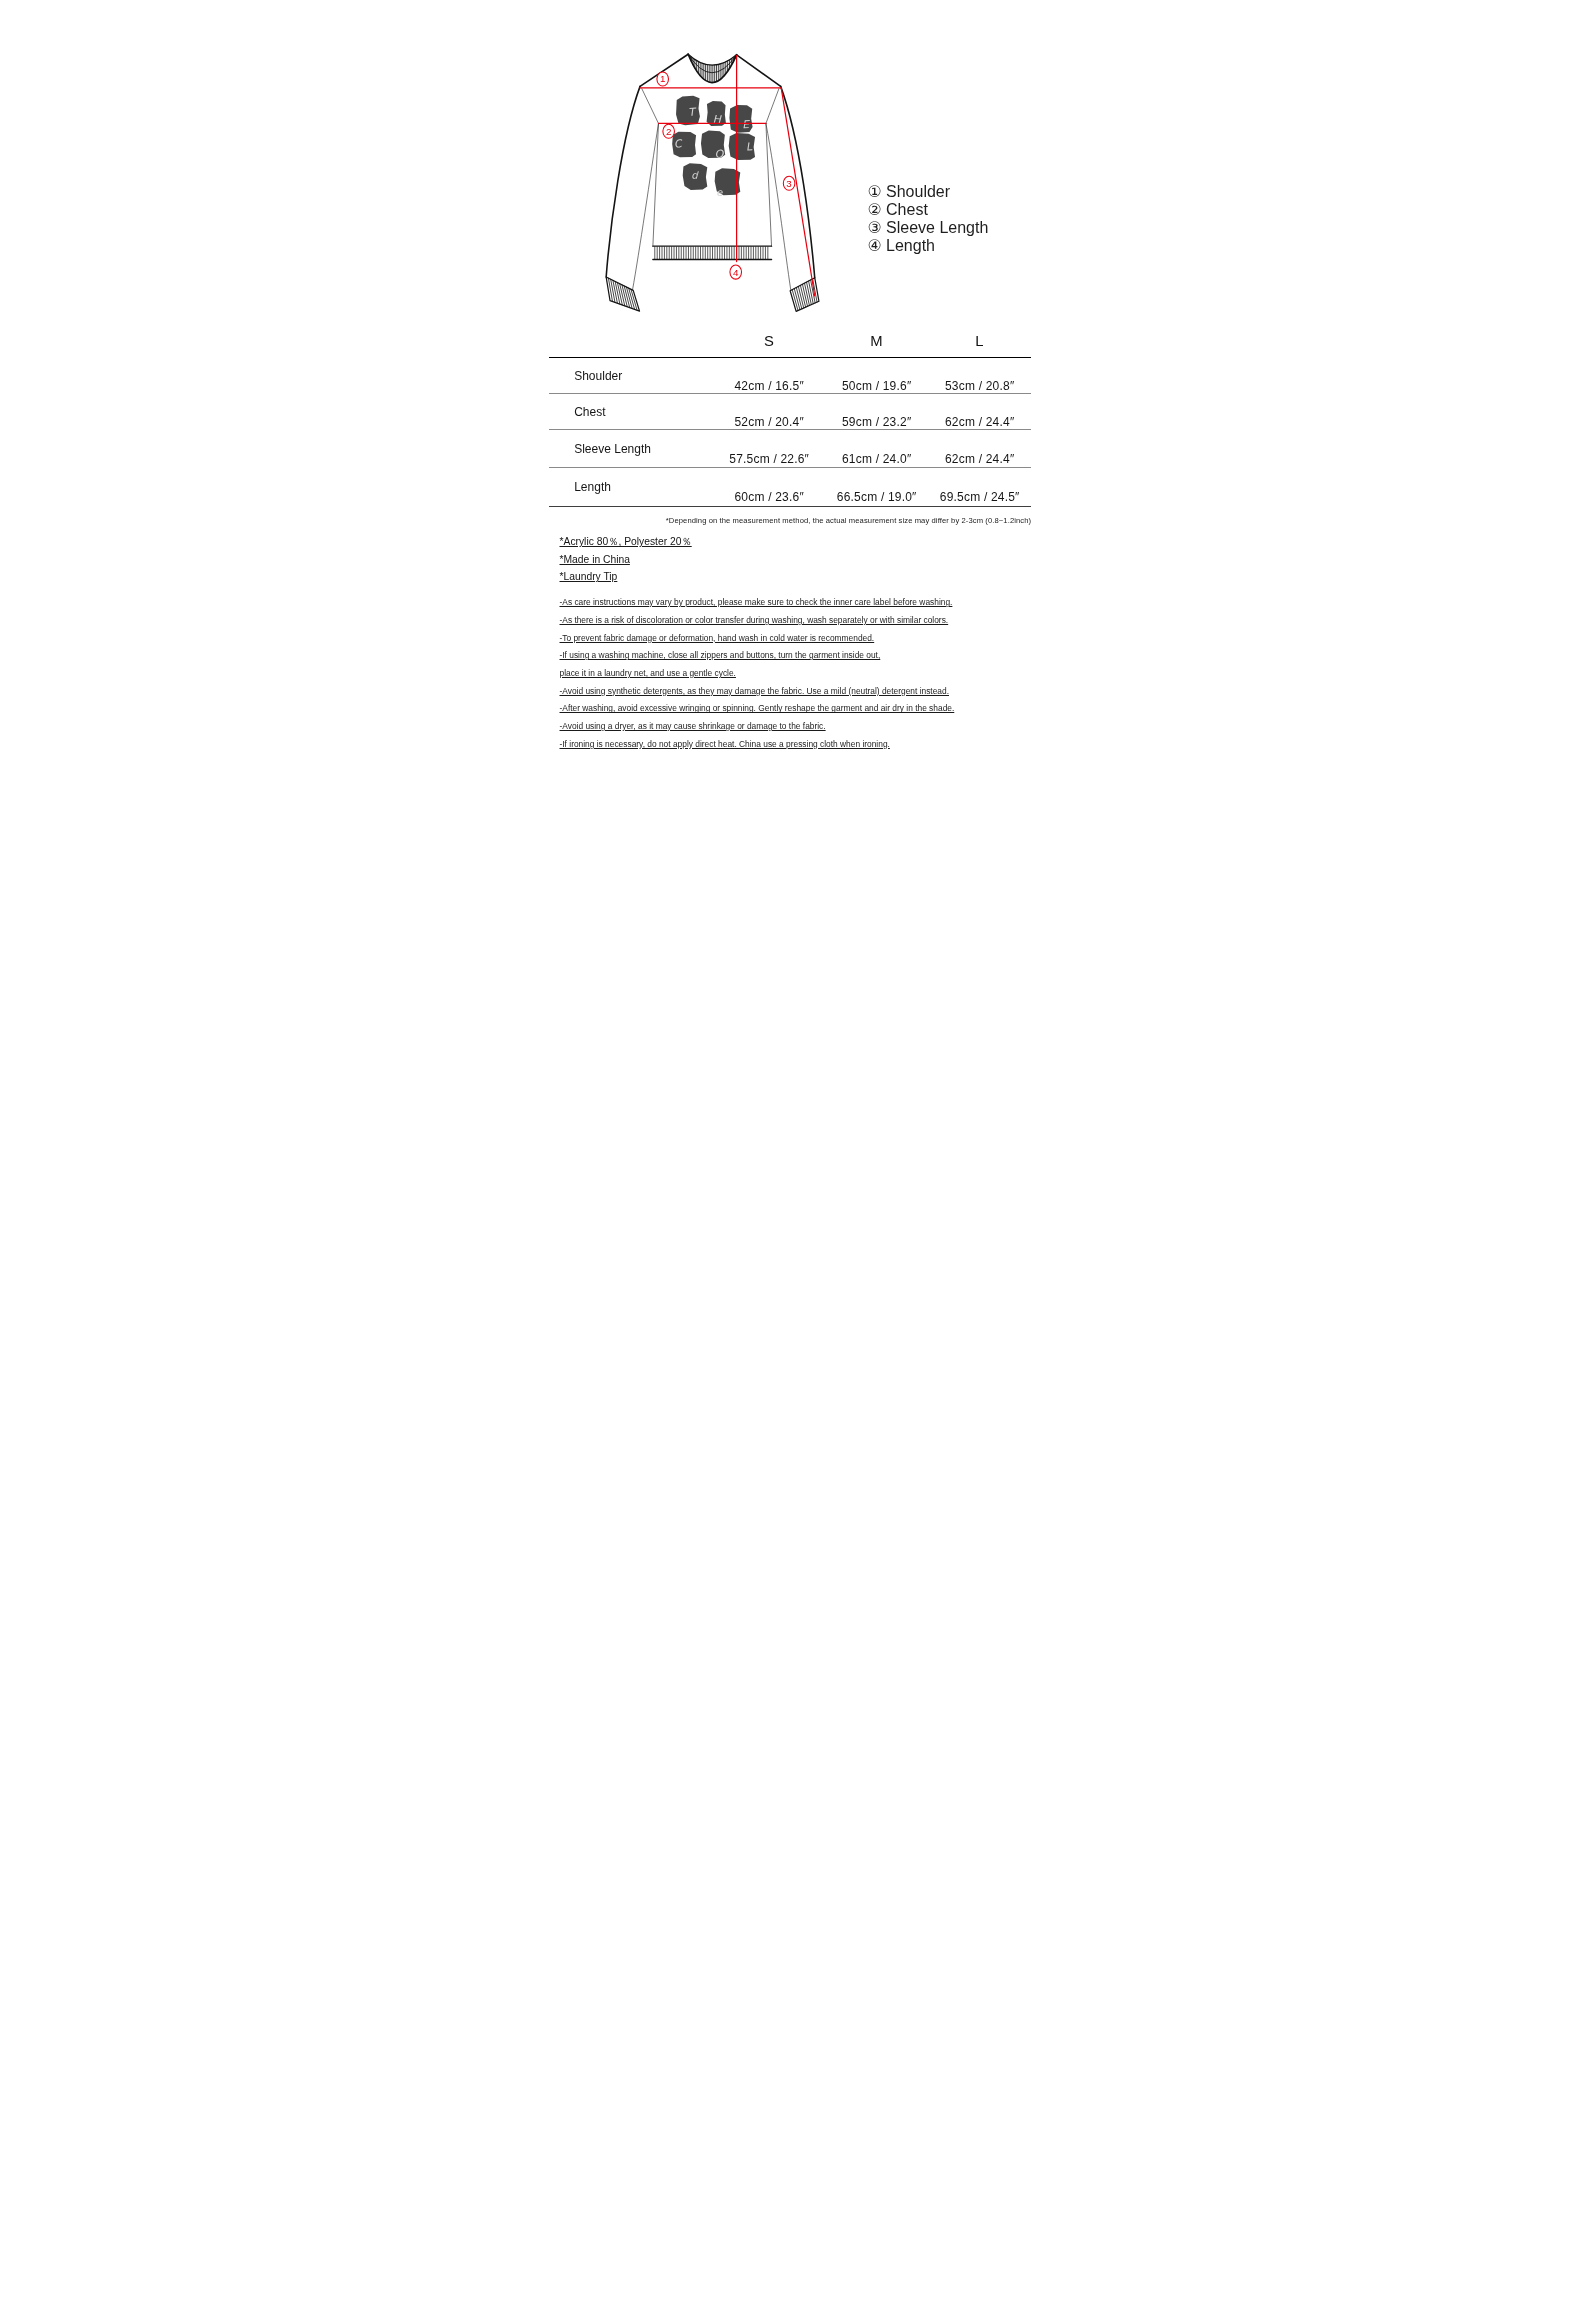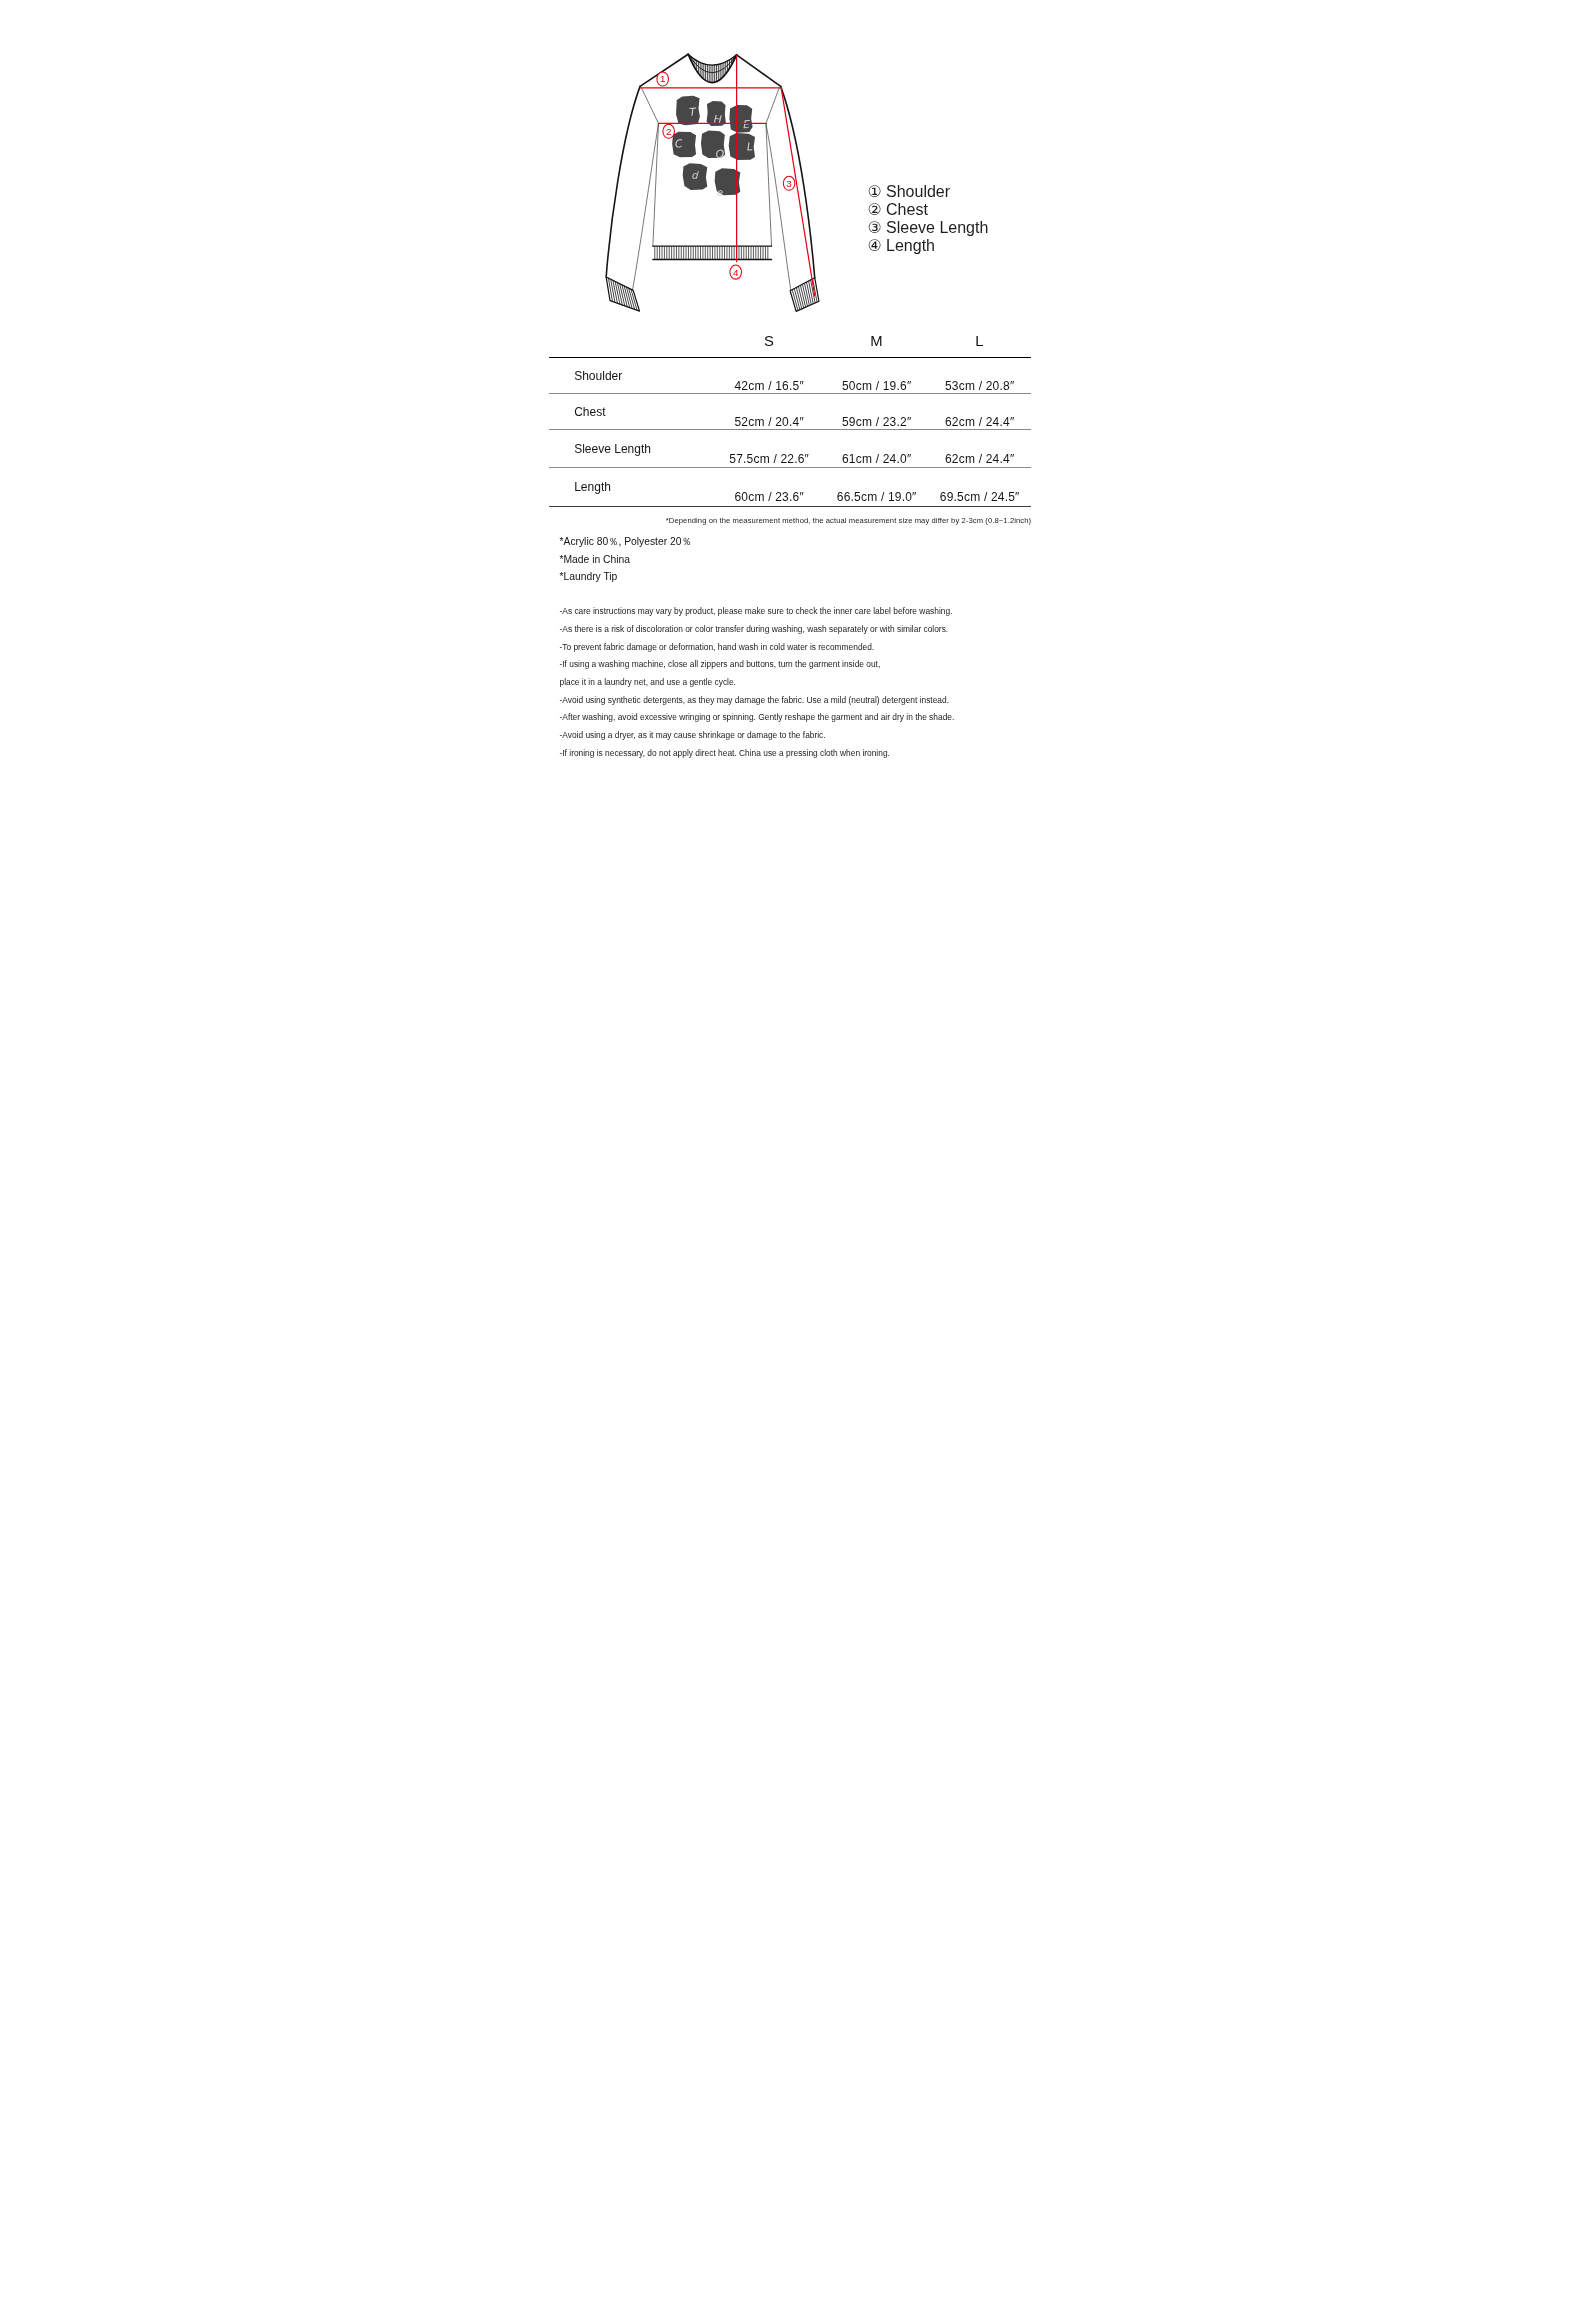--- a/index.html
+++ b/index.html
@@ -25,23 +25,23 @@
   .c0 { width:165px; padding-left:25px; }
   .c1 { width:110px; text-align:center; }
   .c2 { width:105px; text-align:center; }
   .c3 { width:101px; text-align:center; }
   .thead .c1,.thead .c2,.thead .c3 { font-size:14.8px; letter-spacing:0.5px; color:#111; }
   .row-label { font-size:12px; color:#161616; }
   .cell { font-size:12px; letter-spacing:0.2px; color:#161616; white-space:nowrap;margin-top:20px; }
   .table-note { margin-top:9px; text-align:right; font-size:7.6px; color:#222; letter-spacing:0.1px; }
 
   
-  .info { position:absolute; left:33px; top:533px; width:480px; }
+  .info { position:absolute; left:33px; top:533px; width:480px;text-decoration:underline; }
   .info-line { font-size:10.3px; line-height:17.7px; color:#141414; }
-  .tips { margin-top:17px; }
+  .tips { margin-top:8px; }
   .tip-line { font-size:8.4px; line-height:17.7px; color:#1c1c1c; white-space:nowrap; }
 </style>
 </head>
 <body>
 
 <div class="sheet">
 
   <svg class="figure-svg" viewBox="0 0 3000 1800">
     <g stroke-linecap="round" stroke-linejoin="round" fill="none">
 

